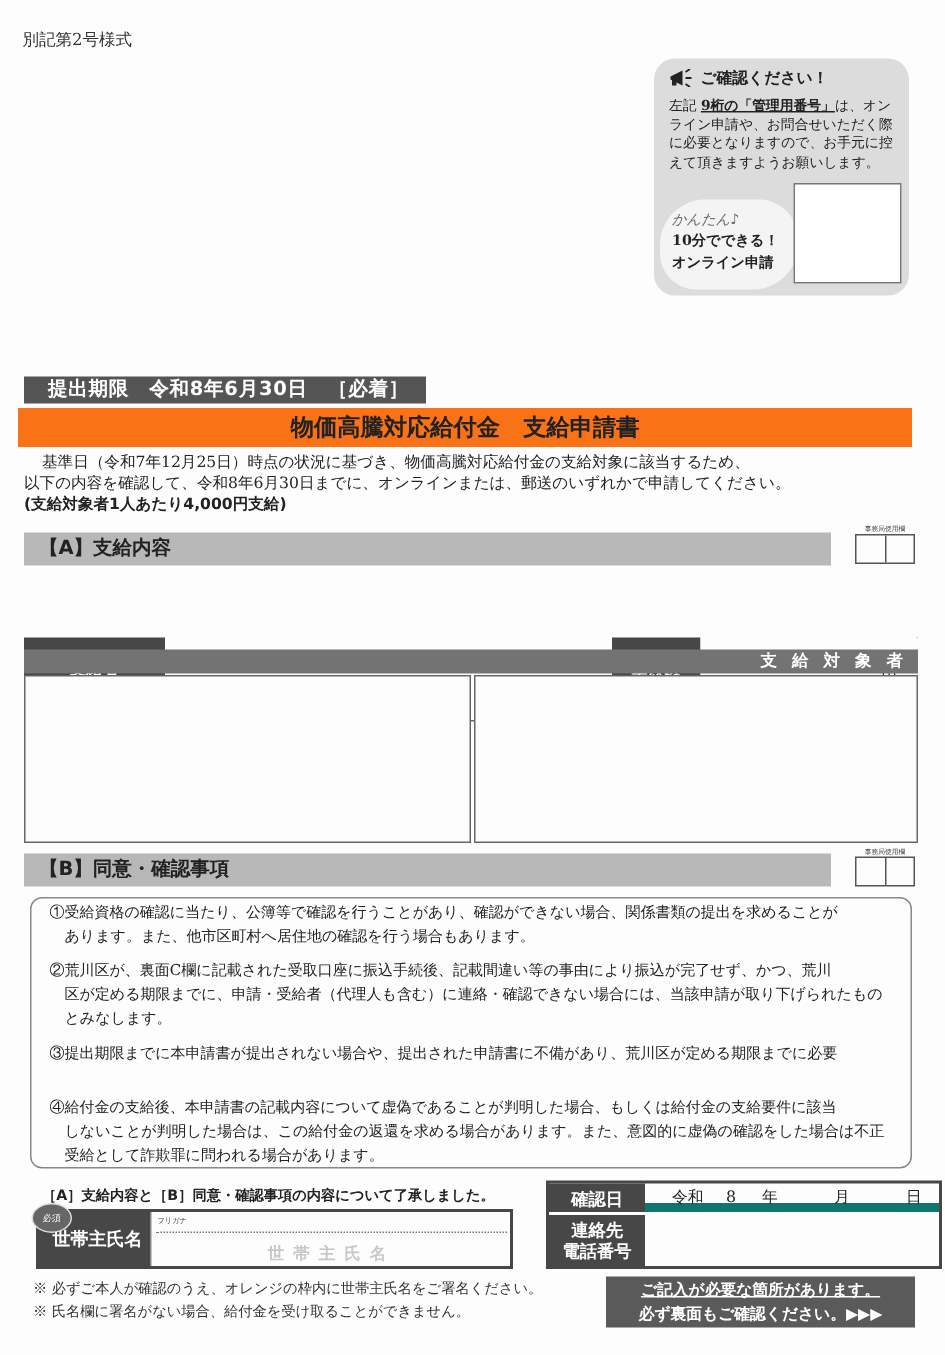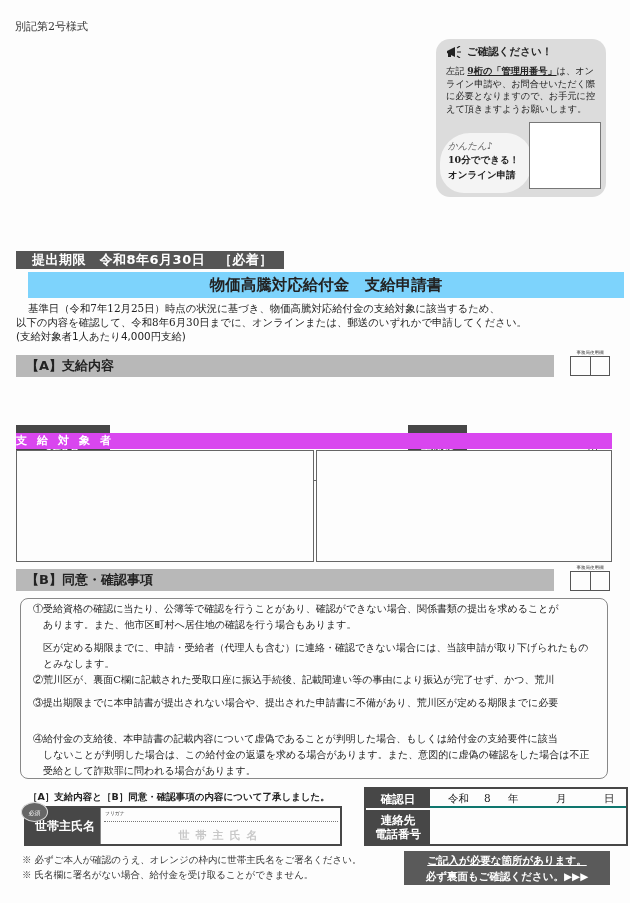--- a/index.html
+++ b/index.html
@@ -17,35 +17,35 @@
   .notice-body { left: 10px; top: 26px; width: 155px; font-size: 9.2px; line-height: 12.5px; color: #222; }
   .notice-body .u { text-decoration: underline; font-weight: bold; }
   .cloud { left: 4px; top: 94px; width: 92px; height: 60px; background: #f4f4f4; border-radius: 30px 26px 30px 24px; }
   .cloud-t1 { left: 12px; top: 101px; font-size: 9.5px; font-style: italic; color: #666; }
   .cloud-t2 { left: 12px; top: 115px; font-size: 9.5px; font-weight: bold; }
   .cloud-t3 { left: 12px; top: 130px; font-size: 9.5px; font-weight: bold; }
   .notice-box { left: 93px; top: 83px; width: 72px; height: 67px; background: #fff; border: 1px solid #777; }
 
   
   .deadline { left: 16px; top: 251px; width: 268px; height: 18px; background: #555; color: #fff; font-size: 13px; font-weight: bold; padding-left: 16px; line-height: 18px; letter-spacing: 0.5px; }
-  .title-bar { left: 28px; top: 272px; width: 596px; height: 26px; background: #7dd3fc; text-align: center; font-size: 15.5px; font-weight: bold; line-height: 26px; color: #222; }
+  .title-bar { left: 12px; top: 272px; width: 596px; height: 26px; background: #f97316; text-align: center; font-size: 15.5px; font-weight: bold; line-height: 26px; color: #222; }
   .intro { left: 16px; top: 301px; width: 600px; font-size: 10.4px; line-height: 14px; color: #222; }
   .intro .l1 { padding-left: 12px; }
-  .intro .l3 { font-weight: normal; font-size: 10.4px; }
+  .intro .l3 { font-weight: bold; font-size: 10.4px; }
 
   
   .sec-hdr { height: 22px; background: #b8b8b8; font-size: 13px; font-weight: bold; line-height: 22px; padding-left: 10px; color: #222; }
   .office-lbl { font-size: 4.5px; color: #444; width: 40px; text-align: center; }
   .office-box { width: 40px; height: 20px; border: 1px solid #555; display: flex; background:#fdfdfd; }
   .office-box div { flex: 1; border-right: 1px solid #555; }
   .office-box div:last-child { border-right: none; }
 
   .a-table { left: 16px; top: 377px; width: 596px; height: 56px; border-right: 1px solid #0f172a; margin-top: 48px; }
   .dark-cell { background: #474747; color: #fff; font-weight: bold; font-size: 11px; display: flex; align-items: center; justify-content: center; text-align: center; line-height: 14px; }
-  .target-hdr { left: 16px; top: 433px; width: 596px; height: 16px; background: #d946ef; color: #fff; font-size: 11px; font-weight: bold; text-align: left; line-height: 16px; letter-spacing: 10px; }
+  .target-hdr { left: 16px; top: 433px; width: 596px; height: 16px; background: #737373; color: #fff; font-size: 11px; font-weight: bold; text-align: right; line-height: 16px; letter-spacing: 10px; }
   .target-box { top: 450px; height: 112px; border: 1px solid #666; background: #fdfdfd; }
 
   .b-box { left: 20px; top: 598px; width: 588px; height: 181px; border: 1px solid #888; border-radius: 8px; }
   .b-item { position: absolute; left: 12px; width: 562px; font-size: 10px; line-height: 16px; color: #222; }
 
   .agree { left: 28px; top: 791px; font-size: 9.5px; font-weight: bold; }
   .sig-wrap { left: 24px; top: 806px; width: 318px; height: 40px; background: #474747; }
   .sig-field { left: 76px; top: 2px; width: 240px; height: 36px; background: #fdfdfd; border-left: 1px solid #888; }
   .furigana { left: 4px; top: 2px; font-size: 4.8px; color: #333; }
   .dotline { left: 3px; top: 13px; width: 234px; border-top: 1px dotted #777; }
@@ -122,22 +122,22 @@
     <div></div>
     <div></div>
   </div>
 
 <div class="abs b-box">
   <div class="b-item" style="top:2px;">
     <div>①受給資格の確認に当たり、公簿等で確認を行うことがあり、確認ができない場合、関係書類の提出を求めることが</div>
     <div style="padding-left:10px;">あります。また、他市区町村へ居住地の確認を行う場合もあります。</div>
   </div>
   <div class="b-item" style="top:41px;">
+    <div>②荒川区が、裏面C欄に記載された受取口座に振込手続後、記載間違い等の事由により振込が完了せず、かつ、荒川</div>
     <div style="padding-left:10px;">区が定める期限までに、申請・受給者（代理人も含む）に連絡・確認できない場合には、当該申請が取り下げられたものとみなします。</div>
-    <div>②荒川区が、裏面C欄に記載された受取口座に振込手続後、記載間違い等の事由により振込が完了せず、かつ、荒川</div>
   </div>
   <div class="b-item" style="top:96px;">
     <div>③提出期限までに本申請書が提出されない場合や、提出された申請書に不備があり、荒川区が定める期限までに必要</div>
   </div>
   <div class="b-item" style="top:132px;">
     <div>④給付金の支給後、本申請書の記載内容について虚偽であることが判明した場合、もしくは給付金の支給要件に該当</div>
     <div style="padding-left:10px;">しないことが判明した場合は、この給付金の返還を求める場合があります。また、意図的に虚偽の確認をした場合は不正受給として詐欺罪に問われる場合があります。</div>
   </div>
 </div>
 
@@ -150,21 +150,21 @@
   <div class="abs sig-field">
     <div class="abs furigana sans">フリガナ</div>
     <div class="abs dotline"></div>
     <div class="abs ghost-name sans">世帯主氏名</div>
   </div>
 </div>
 <div class="abs required-badge sans">必須</div>
 
 <div class="abs contact">
   <div class="abs dark-cell sans" style="left:0; top:0; width:64px; height:19px; font-size:11.5px;">確認日</div>
-  <div class="abs" style="left:64px; top:0; width:196px; height:19px; border-bottom:2px solid #0f766e; font-size:10.5px; line-height:18px;">
+  <div class="abs" style="left:64px; top:0; width:196px; height:19px; border-bottom:6px solid #0f766e; font-size:10.5px; line-height:18px;">
     <span class="abs" style="left:18px;">令和</span>
     <span class="abs" style="left:54px;">8</span>
     <span class="abs" style="left:78px;">年</span>
     <span class="abs" style="left:126px;">月</span>
     <span class="abs" style="left:174px;">日</span>
   </div>
   <div class="abs dark-cell sans" style="left:0; top:21px; width:64px; height:34px; flex-direction:column; font-size:11.5px;">
     <div>連絡先</div>
     <div>電話番号</div>
   </div>

